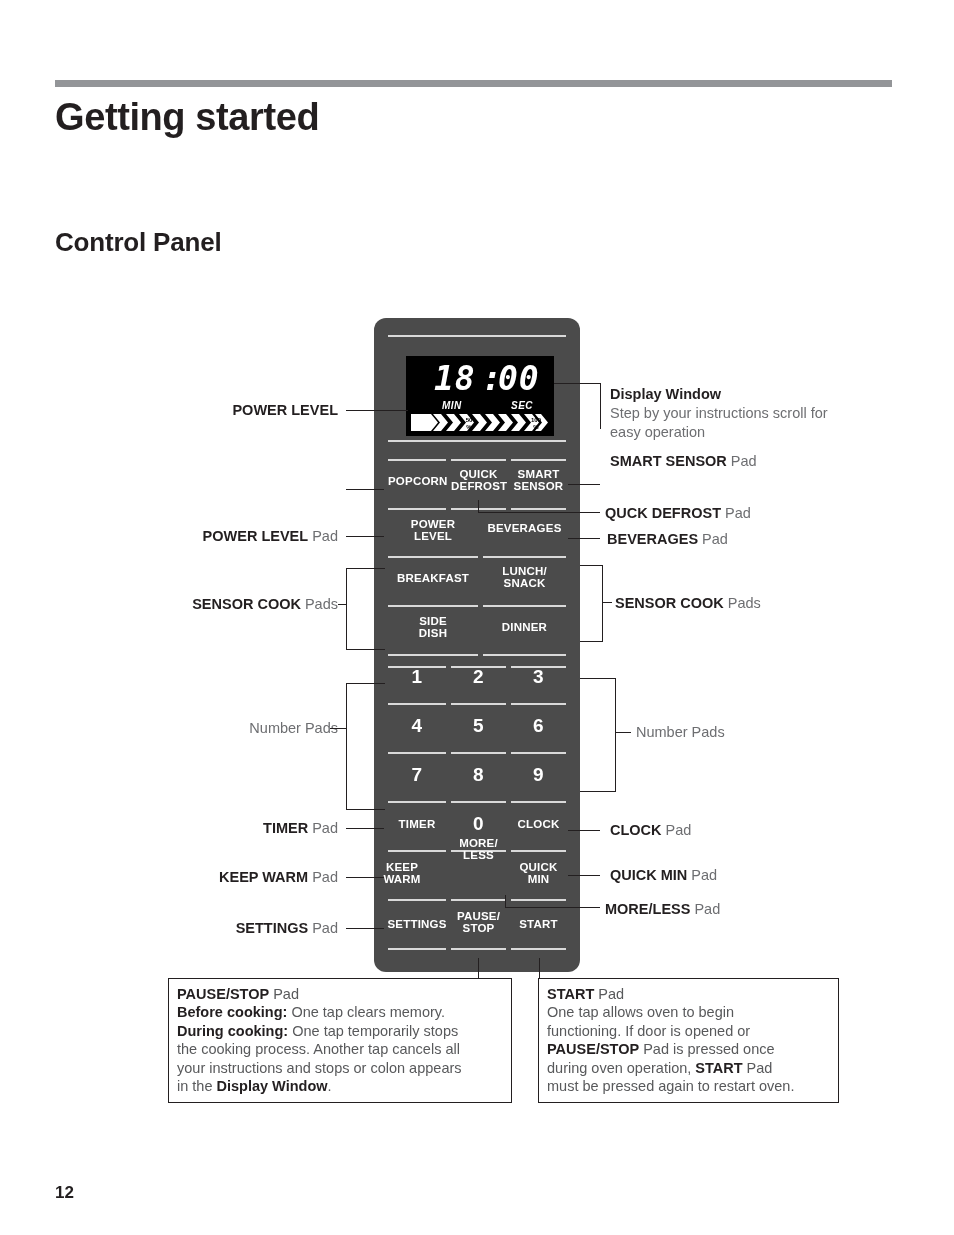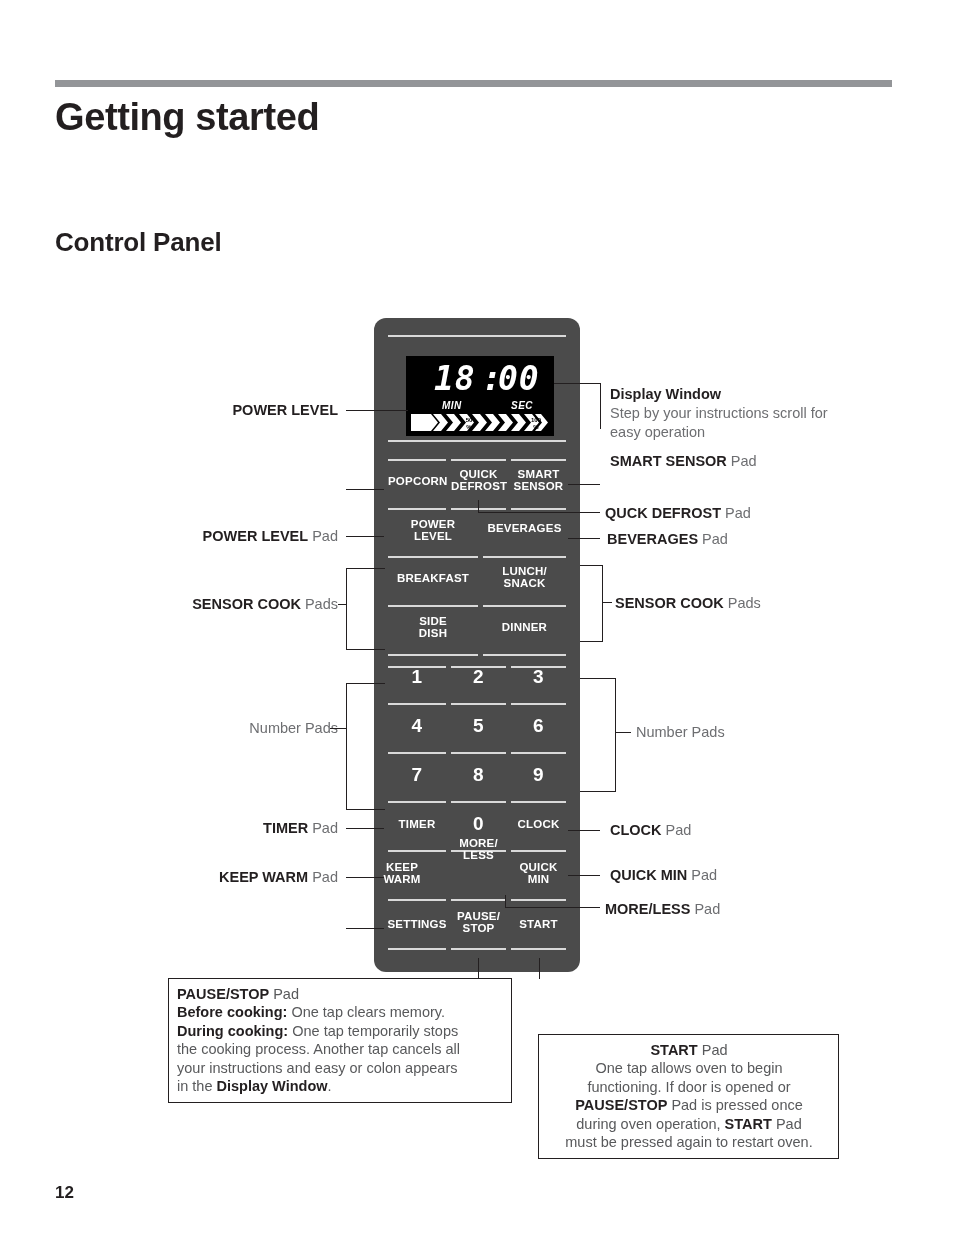--- a/index.html
+++ b/index.html
@@ -268,20 +268,23 @@
   <div class="lbl lft" style="left:0;top:819px;width:338px;">
     <b>TIMER</b><span> Pad</span>
   </div>
   <div class="line hline" style="left:346px;top:828px;width:38px;"></div>
 
   <div class="lbl lft" style="left:0;top:868px;width:338px;">
     <b>KEEP WARM</b><span> Pad</span>
   </div>
   <div class="line hline" style="left:346px;top:877px;width:38px;"></div>
 
+  <div class="lbl lft" style="left:0;top:919px;width:338px;">
+    <b>SETTINGS</b><span> Pad</span>
+  </div>
   <div class="line hline" style="left:346px;top:928px;width:38px;"></div>
 
   <div class="line hline" style="left:554px;top:383px;width:46px;"></div>
   <div class="line vline" style="left:600px;top:383px;height:46px;"></div>
   <div class="lbl r" style="left:610px;top:385px;width:330px;line-height:19px;">
     <b>Display Window</b><br>
     <span>Step by your instructions scroll for</span><br>
     <span>easy operation</span>
   </div>
 
@@ -332,25 +335,25 @@
   <div class="line vline" style="left:478px;top:958px;height:21px;"></div>
   <div class="line hline" style="left:168px;top:978px;width:311px;"></div>
 
   <div class="line vline" style="left:539px;top:958px;height:21px;"></div>
 
   <div class="note" style="left:168px;top:978px;width:327px;">
     <b>PAUSE/STOP</b><span> Pad</span><br>
     <b>Before cooking:</b><span> One tap clears memory.</span><br>
     <b>During cooking:</b><span> One tap temporarily stops</span><br>
     <span>the cooking process. Another tap cancels all</span><br>
-    <span>your instructions and easy or colon appears</span><br>
+    <span>your instructions and stops or colon appears</span><br>
     <span>in the </span><b>Display Window</b><span>.</span>
   </div>
 
-  <div class="note" style="left:538px;top:1034px;width:284px;text-align:center;">
+  <div class="note" style="left:538px;top:978px;width:284px;">
     <b>START</b><span> Pad</span><br>
     <span>One tap allows oven to begin</span><br>
     <span>functioning. If door is opened or</span><br>
     <b>PAUSE/STOP</b><span> Pad is pressed once</span><br>
     <span>during oven operation, </span><b>START</b><span> Pad</span><br>
     <span>must be pressed again to restart oven.</span>
   </div>
 
   <div class="pageno">12</div>
 

